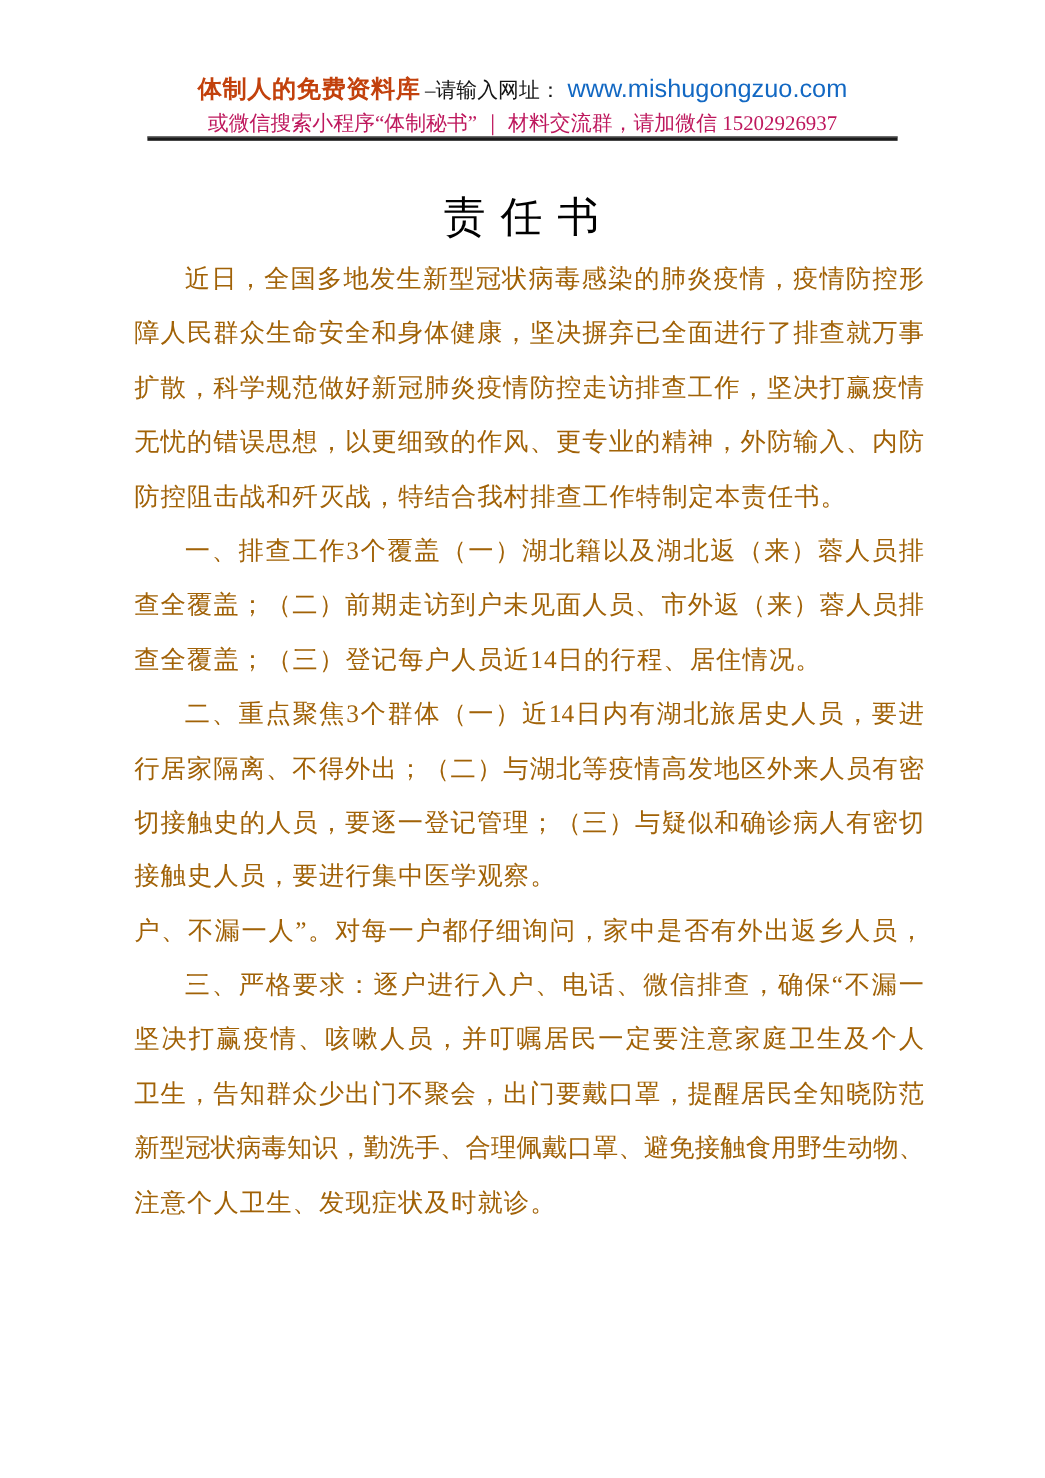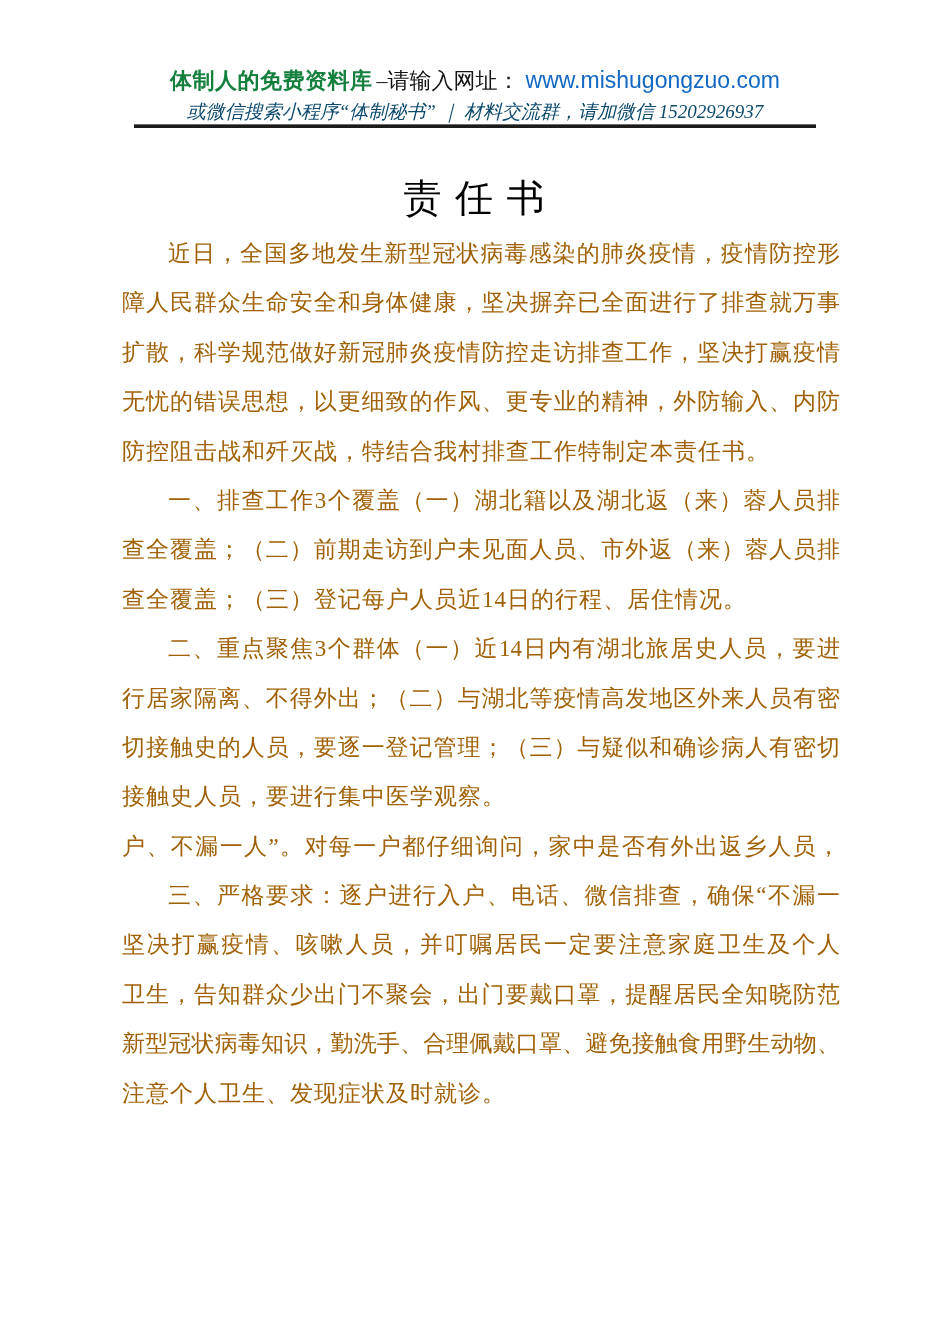--- a/index.html
+++ b/index.html
@@ -21,41 +21,40 @@
     width: 100%;
     text-align: center;
     white-space: nowrap;
   }
   .brand {
     font-size: 22px;
     font-weight: bold;
     letter-spacing: 0.5px;
   }
   .url-prompt {
-    font-size: 22px;
+    font-size: 19px;
     color: #141414;
     margin-left: 4px;
   }
   .site-url {
     font-size: 23px;
     font-family: "Liberation Sans", "DejaVu Sans", sans-serif;
     margin-left: 6px;
     text-decoration: none;
     cursor: pointer;
   }
   .hdr-line2 {
     position: absolute;
     top: 99px;
     left: 0;
     width: 100%;
     text-align: center;
     font-size: 19px;
-    color: #0c4a6e;
+    color: #be185d;
     white-space: nowrap;
-    font-style: italic;
   }
   .hdr-rule {
     position: absolute;
     top: 124px;
     left: 134px;
     width: 682px;
     height: 3px;
     background: #1b1b1b;
     border-top: 1px solid #6b6b6b;
   }
@@ -91,21 +90,21 @@
   }
   .line.indent { text-indent: 46px; }
   .line.end { text-align: right; text-align-last: left; letter-spacing: 1px; }
 </style>
 </head>
 <body>
 
 <div class="page">
 
   <div class="hdr-line1">
-    <span class="brand" style="color: #15803d;">体制人的免费资料库</span><span class="url-prompt">–请输入网址：</span><span class="site-url" style="color: rgb(18, 104, 195);">www.mishugongzuo.com</span>
+    <span class="brand" style="color: #c2410c;">体制人的免费资料库</span><span class="url-prompt">–请输入网址：</span><span class="site-url" style="color: rgb(18, 104, 195);">www.mishugongzuo.com</span>
   </div>
 
   <div class="hdr-line2">或微信搜索小程序“体制秘书” ｜ 材料交流群，请加微信 15202926937</div>
 
   <div class="hdr-rule"></div>
 
   <h1 class="doc-title">责 任 书</h1>
 
   <div class="doc-body">
       <div class="line indent">近日，全国多地发生新型冠状病毒感染的肺炎疫情，疫情防控形</div>

